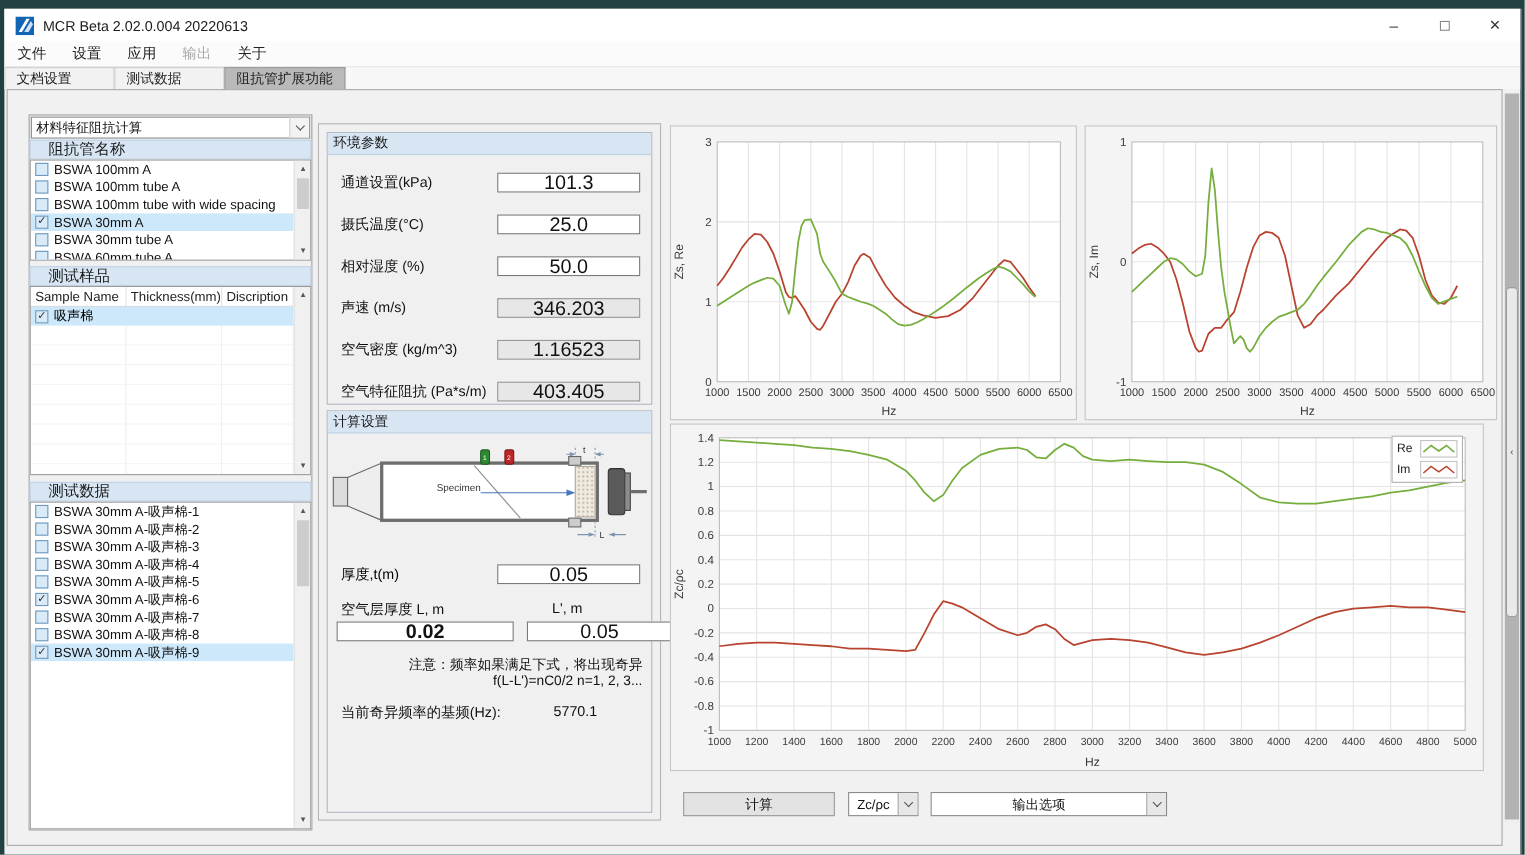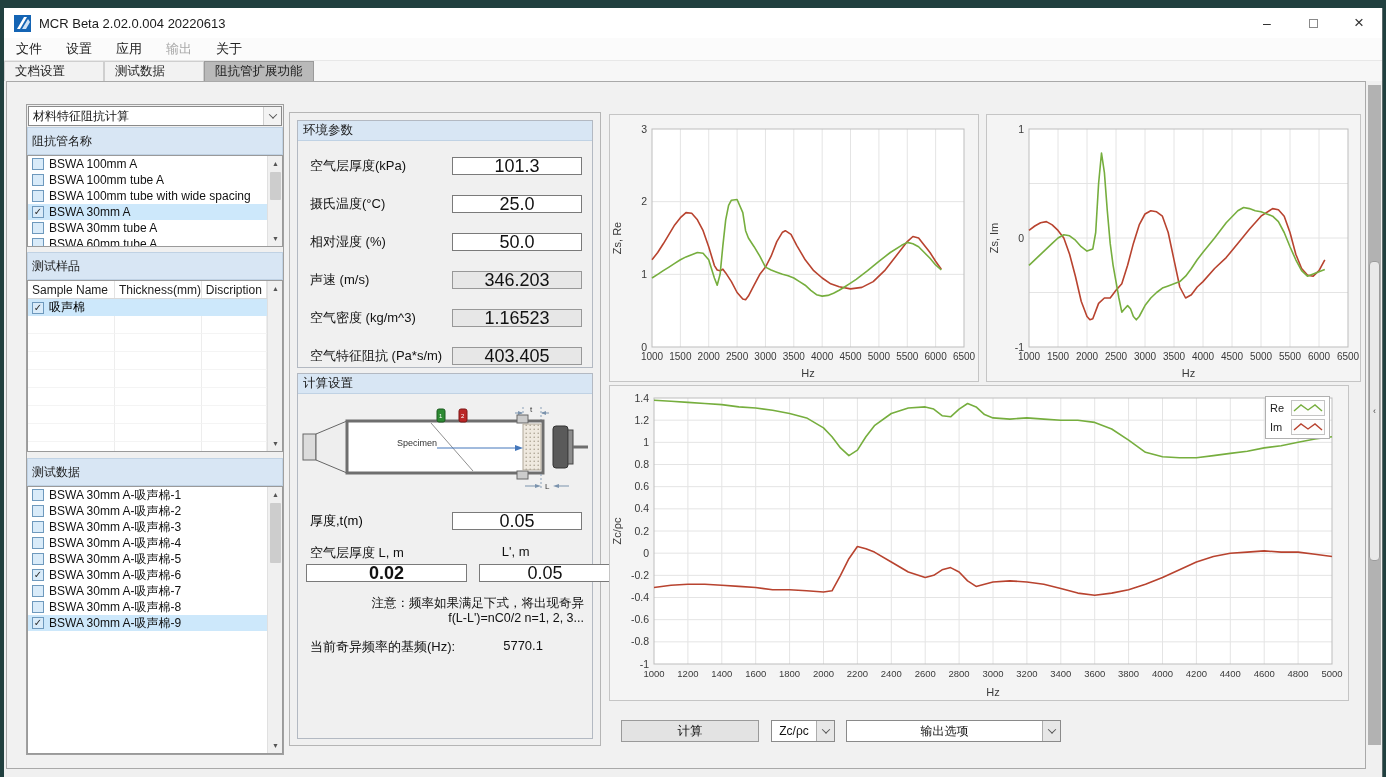--- a/index.html
+++ b/index.html
@@ -27,21 +27,21 @@
 
   
   .content { position:absolute; left:2px; top:73px; width:1360px; height:688px; background:#f1f1f1; border:1px solid #a9a9a9; }
 
   
   .sidebar { position:absolute; left:19px; top:22px; width:258px; height:651px; background:#f0f0f0; border:1px solid #a0a0a0; display:flex; flex-direction:column; }
   .combo { height:20px; background:#fff; border:1px solid #8a8a8a; margin:1px; display:flex; align-items:center; position:relative; }
   .combo .ctext { flex:1; font-size:12px; padding-left:4px; color:#111; }
   .combo .cbtn { width:18px; height:100%; background:#f3f3f3; border-left:1px solid #d0d0d0; display:flex; align-items:center; justify-content:center; }
   .chev { width:6px; height:6px; border-right:1.4px solid #555; border-bottom:1.4px solid #555; transform:rotate(45deg) translate(-1px,-1px); }
-  .secheader { height:28px; background:#d8e6f4; border:1px solid #c0d2e4; font-size:12px; color:#1a1a1a; display:flex; align-items:center; padding-left:4px; }
+  .secheader { height:18px; background:#d8e6f4; border:1px solid #c0d2e4; font-size:14px; color:#1a1a1a; display:flex; align-items:center; padding-left:16px; }
   .listbox { background:#fff; border:1px solid #9a9a9a; position:relative; overflow:hidden; }
   .lrows { position:absolute; left:0; top:0; right:15px; bottom:0; overflow:hidden; }
   .lrow { height:16px; display:flex; align-items:center; padding-left:4px; font-size:12px; color:#111; white-space:nowrap; }
   .lrow.sel { background:#cde8fb; }
   .cb { width:12px; height:12px; border:1px solid #6e99bd; background:#d9ebf9; margin-right:5px; flex:0 0 12px; font-size:10px; line-height:10px; text-align:center; color:#2b2b2b; }
   .scrollcol { position:absolute; right:0; top:0; bottom:0; width:15px; background:#f0f0f0; border-left:1px solid #e0e0e0; }
   .sarrow { position:absolute; left:0; width:15px; height:15px; font-size:7px; color:#555; display:flex; align-items:center; justify-content:center; }
   .sarrow.up { top:0; } .sarrow.dn { bottom:0; }
   .sthumb { position:absolute; left:2px; width:11px; background:#cdcdcd; border-radius:1px; }
 
@@ -272,21 +272,21 @@
           <div class="sarrow dn">▼</div>
         </div>
       </div>
     </div>
 
     <div class="midpanel">
       <div class="gb" style="top:7px;height:248px;">
         <div class="gbhead">环境参数</div>
         <div id="env-body" style="padding-top:6px;">
             <div class="envrow">
-              <span class="lbl">空气层厚度(kPa)</span>
+              <span class="lbl">通道设置(kPa)</span>
               <input class="fld" value="101.3" style="">
             </div>
             <div class="envrow">
               <span class="lbl">摄氏温度(°C)</span>
               <input class="fld" value="25.0" style="">
             </div>
             <div class="envrow">
               <span class="lbl">相对湿度 (%)</span>
               <input class="fld" value="50.0" style="">
             </div>

